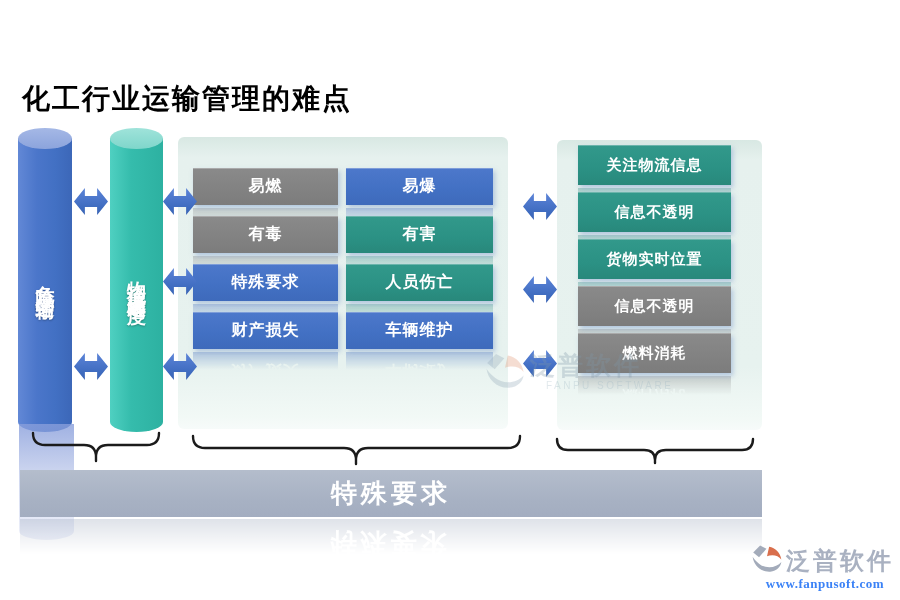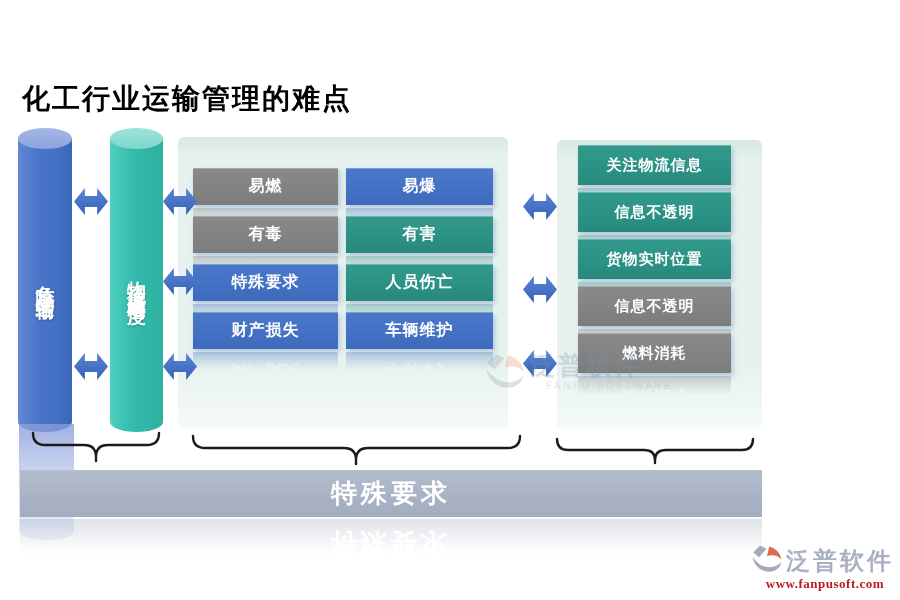--- a/index.html
+++ b/index.html
@@ -72,21 +72,21 @@
   
   .wm-center{position:absolute;left:483px;top:352px;z-index:6;opacity:.3;display:flex;gap:3px;align-items:flex-start;}
   .wm-center .wm-icon{width:44px;height:44px;}
   .wm-text .wm-name{font-size:25px;font-weight:700;color:#7f97a8;letter-spacing:3px;line-height:1.1;}
   .wm-text .wm-sub{font-size:10px;color:#9db6c2;letter-spacing:2.5px;margin-left:16px;}
 
   .logo{position:absolute;left:750px;top:544px;width:150px;z-index:6;}
   .logo-row{display:flex;align-items:center;gap:2px;}
   .logo-icon{width:34px;height:34px;}
   .logo-name{font-size:24px;font-weight:700;color:#a9b1c1;letter-spacing:3px;}
-  .logo-url{font-size:13px;color:#b91c1c;letter-spacing:.5px;text-align:center;margin-top:-2px;
+  .logo-url{font-size:13px;color:#3b82f6;letter-spacing:.5px;text-align:center;margin-top:-2px;
             font-family:"Liberation Serif","DejaVu Serif",serif;font-weight:700;}
 </style>
 </head>
 <body>
 
 <div id="stage">
 
   <div class="title">化工行业运输管理的难点</div>
 
   <div class="cyl-reflection"></div>

